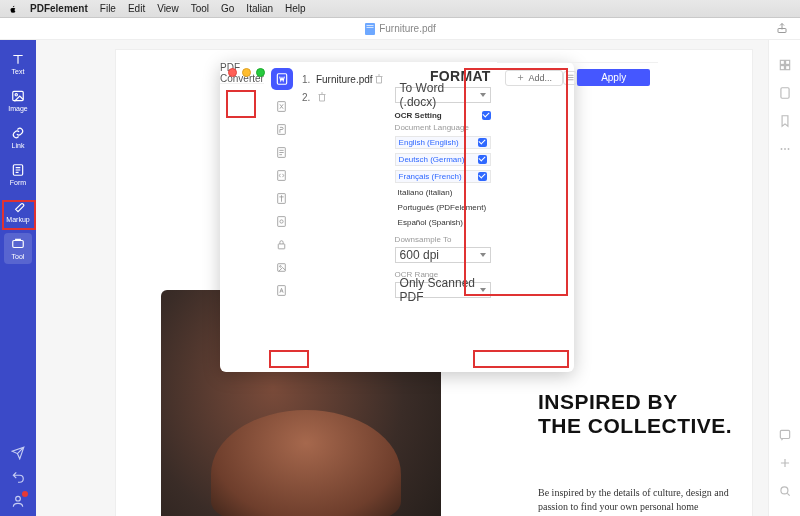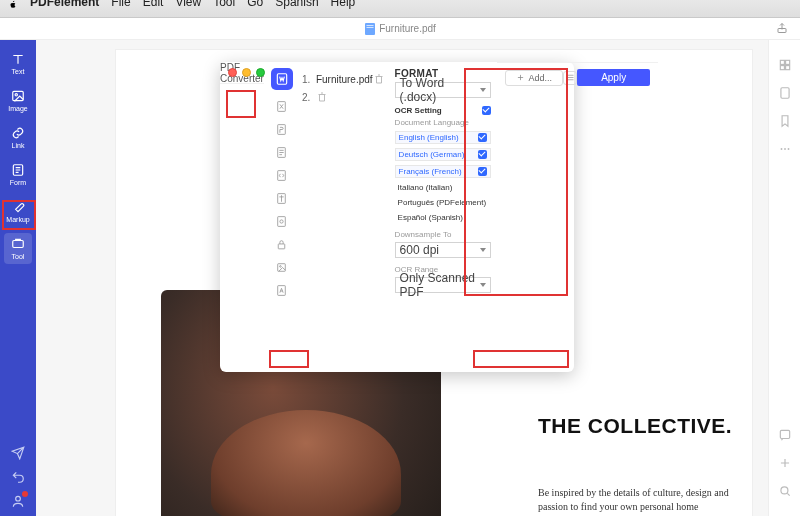--- a/index.html
+++ b/index.html
@@ -1,17 +1,17 @@
 <!DOCTYPE html>
 <html><head>
 <meta charset="utf-8">
 <style>
 * { margin: 0; padding: 0; box-sizing: border-box; }
 body { font-family: -apple-system, "Helvetica Neue", Arial, sans-serif; background: #f5f5f5; width: 800px; height: 516px; overflow: hidden; position: relative; }
-.menubar { background: linear-gradient(#e8e8e8,#dedede); height: 18px; display: flex; align-items: flex-end; padding: 8px 8px; gap: 12px; font-size: 12px; color: #222; border-bottom: 1px solid #c9c9c9; }
+.menubar { background: linear-gradient(#e8e8e8,#dedede); height: 18px; display: flex; align-items: center; padding: 0 8px; gap: 12px; font-size: 10px; color: #222; border-bottom: 1px solid #c9c9c9; }
 .menubar .apple { width: 10px; height: 10px; }
 .menubar .appname { font-weight: 600; }
 .titlebar { background: #fff; height: 22px; display: flex; align-items: center; justify-content: center; font-size: 10px; color: #888; border-bottom: 1px solid #eee; position: relative; }
 .titlebar .docicon { width: 11px; height: 11px; margin-right: 4px; display:inline-flex; align-items:center; justify-content:center; }
 .titlebar .share { position: absolute; right: 12px; top: 4px; color: #888; }
 .main { display: flex; height: calc(100% - 40px); }
 .sidebar { width: 36px; background: #3b4ac8; display: flex; flex-direction: column; align-items: center; padding-top: 8px; gap: 6px; color: #fff; }
 .side-item { width: 28px; display: flex; flex-direction: column; align-items: center; font-size: 7px; padding: 4px 0; cursor: pointer; border-radius: 4px; }
 .side-item .icon { width: 14px; height: 14px; margin-bottom: 2px; }
 .side-item.active, .side-item:hover { background: rgba(255,255,255,.15); }
@@ -41,21 +41,21 @@
 .dialog .dlg-body { flex: 1; display: flex; }
 .dlg-iconbar { width: 36px; display: flex; flex-direction: column; align-items: center; gap: 10px; padding-top: 6px; }
 .dlg-iconbar .top { width: 22px; height: 22px; background: #4557ff; border-radius: 5px; display: flex; align-items: center; justify-content: center; }
 .convicon { width: 13px; height: 13px; color: #9a9a9a; }
 .dlg-list { flex: 1; padding: 8px 6px 0 2px; }
 .filerow { display: flex; align-items: center; font-size: 10px; color: #333; padding: 3px 0; }
 .filerow .idx { width: 14px; color: #666; }
 .filerow .name { flex: 1; }
 .filerow .del { color: #bbb; width: 12px; height: 12px; }
 .dlg-opts { width: 106px; padding: 6px 6px 0 4px; display: flex; flex-direction: column; gap: 3px; font-size: 8px; color: #333; }
-.section-title { font-weight: 700; font-size: 10px; letter-spacing: .3px; }
+.section-title { font-weight: 700; font-size: 14px; letter-spacing: .3px; text-align: right; }
 .select { border: 1px solid #d3d3d3; height: 16px; display: flex; align-items: center; padding: 0 14px 0 4px; font-size: 12px; color: #444; background: #fff; position: relative; }
 .select::after { content: ""; position: absolute; right: 4px; top: 5px; border-left: 3px solid transparent; border-right: 3px solid transparent; border-top: 4px solid #888; }
 .ocr-head { display:flex; justify-content:space-between; align-items:center; font-weight:700; }
 .check { width: 9px; height: 9px; background: #2f68ff; border-radius: 2px; position: relative; }
 .check::after { content:""; position:absolute; left:2px; top:0px; width:3px; height:5px; border:solid #fff; border-width:0 1.5px 1.5px 0; transform:rotate(45deg); }
 .sub { color: #9a9a9a; font-size: 8px; }
 .lang { display: flex; justify-content: space-between; align-items: center; padding: 1px 3px; border: 1px solid #e7e7e7; margin-top: 1px; font-size: 8px; }
 .lang.checked { color: #2f68ff; background: #f6f8ff; }
 .lang.plain { border: none; padding-top:1px; padding-bottom:1px; }
 .dlg-foot { height: 30px; border-top: 1px solid #f0f0f0; display: flex; align-items: center; padding: 12px 8px; justify-content: space-between; }
@@ -80,21 +80,21 @@
       <svg viewBox="0 0 16 16" fill="#000">
         <path d="M12 11c-.4 1-.9 1.8-1.6 2.4-.6.5-1.1.6-1.7.4-.5-.2-1-.2-1.4 0-.6.3-1.1.1-1.7-.4C4.6 12.4 4 10.8 4 9.3c0-1.8 1.2-2.9 2.5-2.9.6 0 1.1.3 1.5.3.4 0 1-.4 1.7-.3.8 0 1.6.5 2 1.3-.8.5-1.3 1.3-1.2 2.3.1.9.6 1.6 1.5 2zM9.5 4.6c.4-.5.7-1.2.6-1.9-.6.1-1.3.4-1.7.9-.4.4-.7 1.1-.6 1.8.7 0 1.3-.4 1.7-.8z"></path>
       </svg>
     </span>
   <span class="appname">PDFelement</span>
   <span>File</span>
   <span>Edit</span>
   <span>View</span>
   <span>Tool</span>
   <span>Go</span>
-  <span>Spanish</span>
+  <span>Italian</span>
   <span>Help</span>
 </div>
 
 <div class="titlebar">
   <span class="docicon">
       <svg width="10" height="12" viewBox="0 0 10 12">
         <rect x="0" y="0" width="10" height="12" rx="1" fill="#6ea8ff"></rect>
         <rect x="1.5" y="2" width="7" height="1" fill="#fff" opacity=".7"></rect>
         <rect x="1.5" y="4" width="7" height="1" fill="#fff" opacity=".7"></rect>
       </svg>
@@ -179,21 +179,21 @@
             <path d="M4 22c0-4 4-6 8-6s8 2 8 6"></path>
           </svg>
           <span class="red-dot"></span>
         </span>
     </div>
   </div>
 
   <div class="doc-area">
     <div class="page">
       <div class="hero-img"></div>
-      <div class="headline"><br><span>THE COLLECTIVE.</span></div>
+      <div class="headline"><span>INSPIRED BY</span><br><span>THE COLLECTIVE.</span></div>
       <div class="body2">Be inspired by the details of culture, design and passion to find your own personal home expression.</div>
     </div>
   </div>
 
   <div class="rightbar">
     <span class="rb">
         <svg viewBox="0 0 24 24" fill="none" stroke="#bbb" stroke-width="2">
           <rect x="4" y="4" width="7" height="7"></rect>
           <rect x="13" y="4" width="7" height="7"></rect>
           <rect x="4" y="13" width="7" height="7"></rect>

